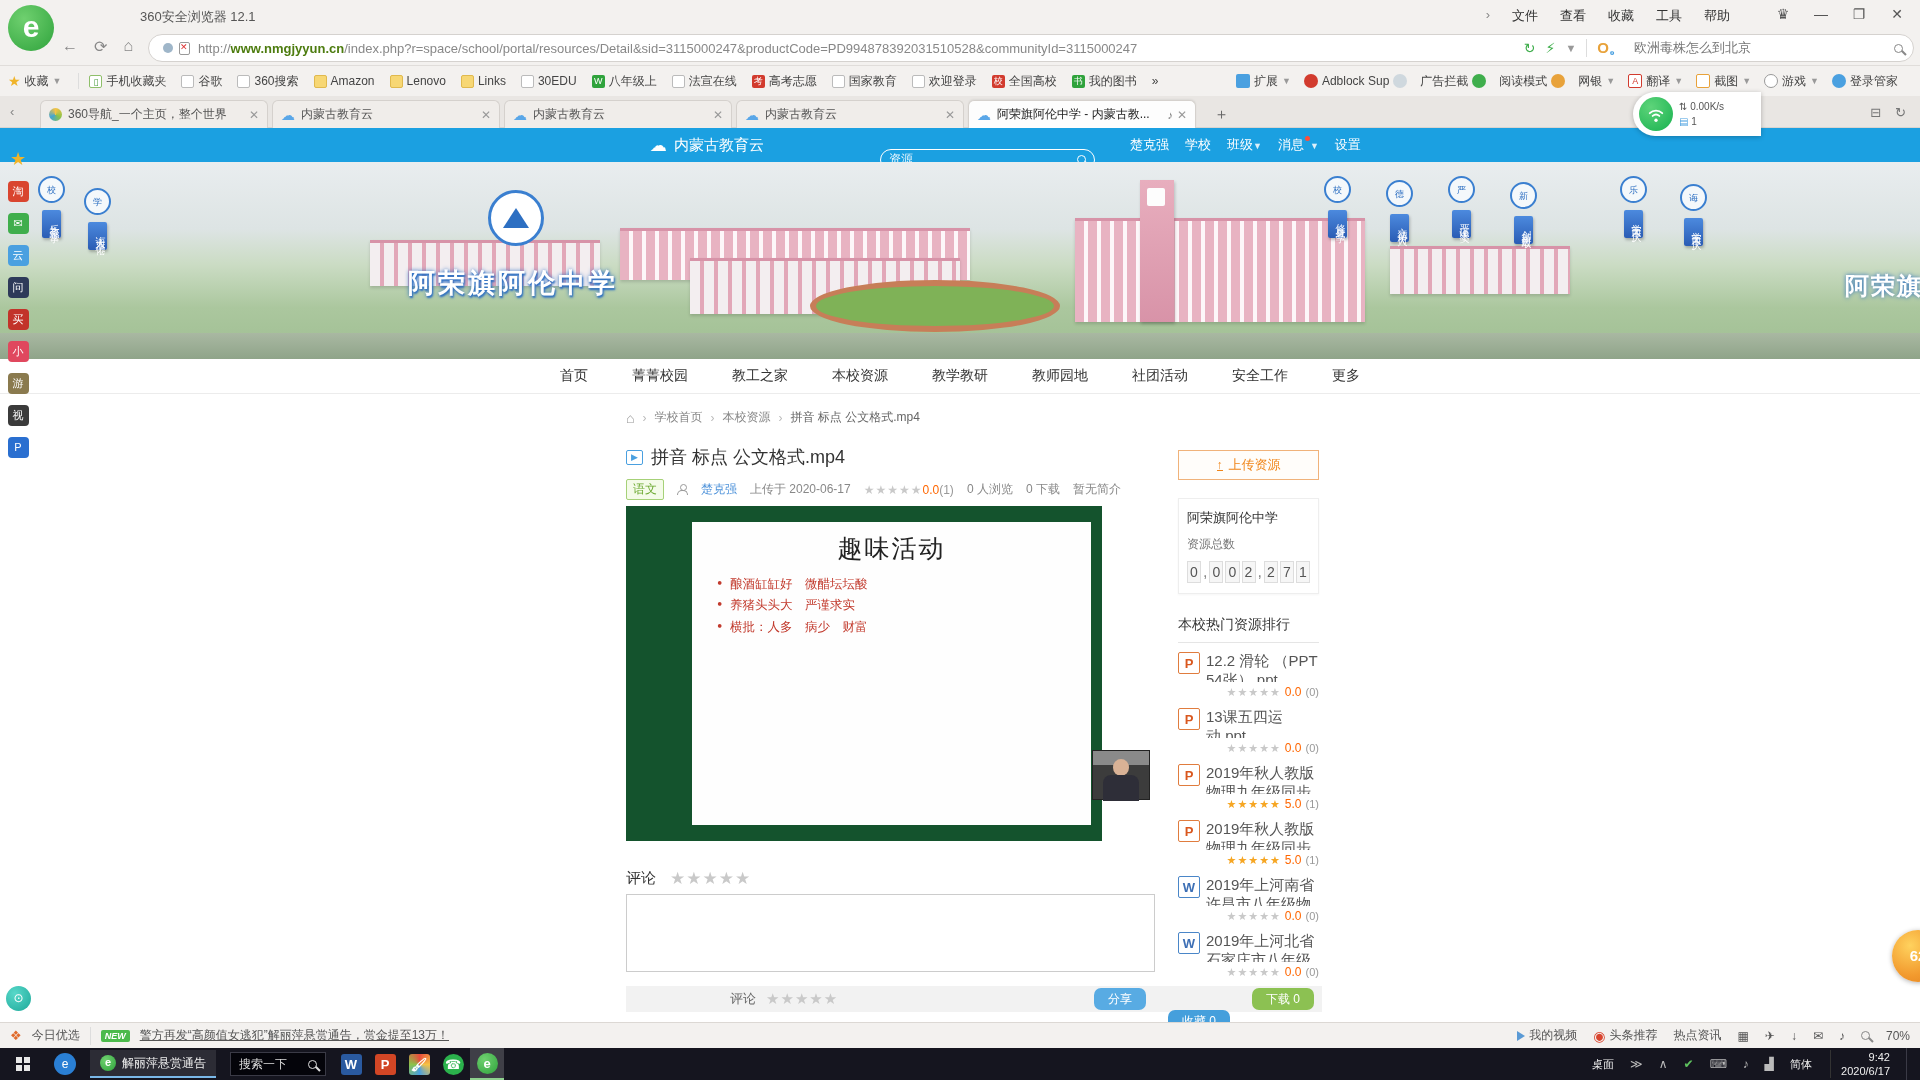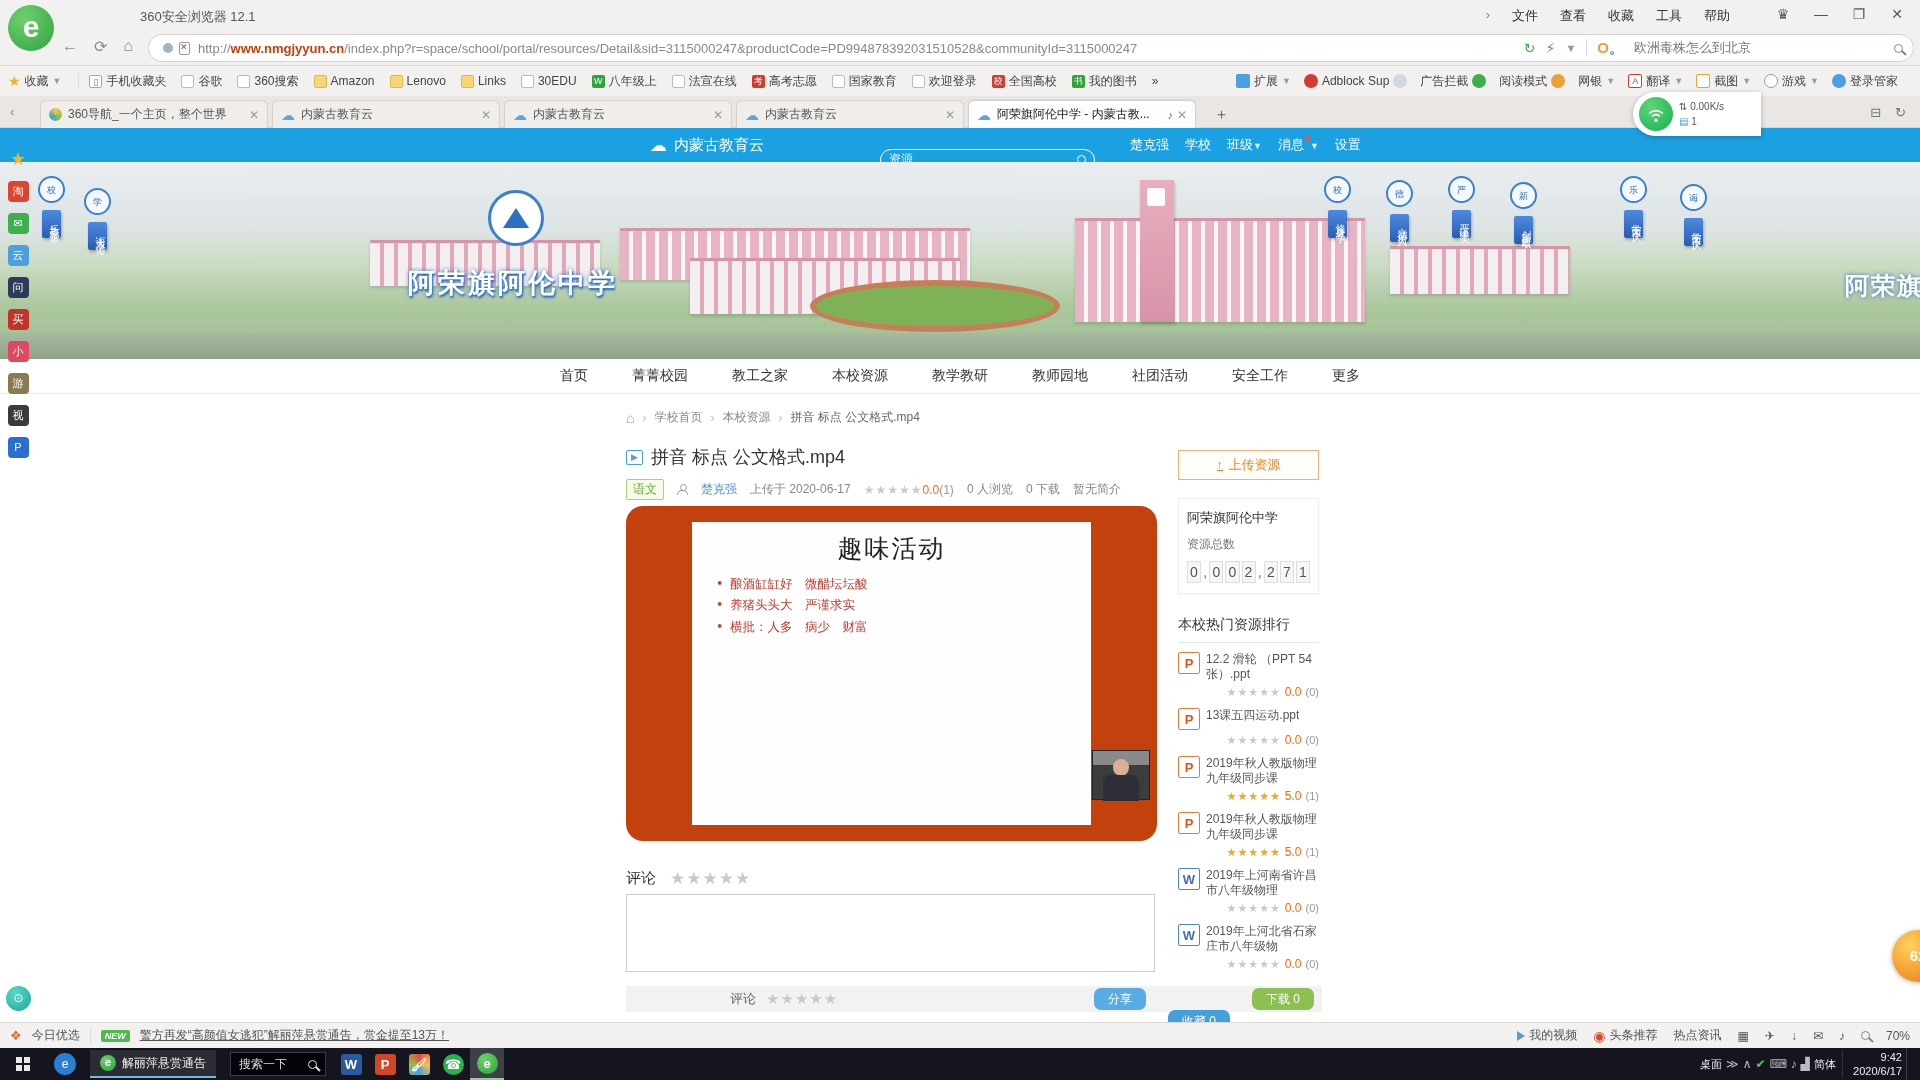--- a/index.html
+++ b/index.html
@@ -18,21 +18,21 @@
   .crown{color:#e8a33c;}
   
   .urlbar{position:absolute;top:30px;left:0;width:1920px;height:36px;background:#f3f1ef;border-bottom:1px solid #e0ddda;}
   .navbtns{position:absolute;left:62px;top:7px;display:flex;gap:16px;font-size:16px;color:#888;}
   .urlfield{position:absolute;left:148px;top:4px;width:1766px;height:28px;background:#fff;
     border:1px solid #d5d2cf;border-radius:14px;display:flex;align-items:center;padding:0 10px;}
   .dot-ic{width:10px;height:10px;border-radius:50%;background:#9fb6c9;margin:0 6px 0 4px;}
   .lock-ic{width:11px;height:13px;border:1.5px solid #999;border-radius:2px;position:relative;margin-right:8px;}
   .lock-ic::after{content:"✕";position:absolute;color:#d33;font-size:9px;left:0px;top:-1px;font-weight:bold;}
   .urltext{font-size:13px;color:#888;white-space:nowrap;overflow:hidden;flex:0 1 auto;}
-  .urltext b{color:#c2410c;font-weight:bold;}
+  .urltext b{color:#4d7c0f;font-weight:bold;}
   .url-right{margin-left:auto;display:flex;align-items:center;gap:10px;}
   .gr{color:#3fae4c;font-size:14px;}
   .vsep{width:1px;height:18px;background:#ddd;}
   .chevdn{color:#999;font-size:11px;}
   .s-logo{font-weight:bold;color:#e8a23a;font-size:15px;}
   .s-logo i{color:#4aa0e0;font-style:normal;}
   .s-query{font-size:13px;color:#777;width:250px;}
   .mag{width:9px;height:9px;border:1.6px solid #888;border-radius:50%;position:relative;display:inline-block;}
   .mag::after{content:"";position:absolute;width:6px;height:1.6px;background:#888;transform:rotate(45deg);right:-5px;bottom:-2px;}
   
@@ -114,21 +114,21 @@
   .person{width:11px;height:11px;position:relative;display:inline-block;}
   .person::before{content:"";position:absolute;top:0;left:3px;width:5px;height:5px;border-radius:50%;border:1px solid #999;}
   .person::after{content:"";position:absolute;bottom:0;left:0;width:9px;height:4px;border:1px solid #999;border-bottom:none;border-radius:5px 5px 0 0;}
   .link-blue{color:#4a90d9;}
   .stars{letter-spacing:1px;}
   .stars.gray{color:#c9c9c9;}
   .stars.gold{color:#f6a623;}
   .rate-num{color:#f60;}
   .rate-cnt{color:#999;}
   
-  .player{position:absolute;top:378px;left:626px;width:531px;height:335px;background:#c2410c;border-radius:17px;}
+  .player{position:absolute;top:378px;left:626px;width:476px;height:335px;background:#14532d;}
   .slide{position:absolute;left:66px;top:16px;width:399px;height:303px;background:#fefefe;padding:10px 22px 8px;
     font-family:"DejaVu Serif","Liberation Serif",serif;color:#222;}
   .slide h1{font-size:25px;font-weight:normal;text-align:center;letter-spacing:2px;margin-bottom:8px;}
   .slide ul{list-style:none;}
   .slide li{font-size:12.5px;line-height:1.42;padding-left:16px;position:relative;margin-bottom:2px;}
   .slide li::before{content:"•";position:absolute;left:2px;top:0;}
   .slide li.red{color:#c23b2e;line-height:1.7;margin-bottom:0;}
   .webcam{position:absolute;left:466px;top:244px;width:58px;height:50px;background:linear-gradient(180deg,#8a8a8a 30%,#3c3c3c 30%);border:1px solid #222;}
   .webcam .head{position:absolute;left:20px;top:8px;width:16px;height:17px;border-radius:50%;background:#d9b296;}
   .webcam .body{position:absolute;left:10px;top:24px;width:36px;height:26px;border-radius:8px 8px 0 0;background:#2e2e38;}
@@ -156,21 +156,21 @@
   .digits{display:flex;align-items:center;gap:2px;margin-top:8px;}
   .digits span{width:15px;height:22px;background:#f6f6f6;border:1px solid #ddd;color:#555;font-size:14px;
     text-align:center;line-height:21px;}
   .digits i{font-style:normal;color:#888;}
   .hot-title{margin-top:22px;font-size:14px;color:#333;padding-bottom:8px;border-bottom:1px solid #e5e5e5;}
   .hot-item{margin-top:9px;}
   .hot-item .row{display:flex;gap:6px;}
   .fbadge{flex:0 0 22px;width:22px;height:22px;border-radius:2px;font-weight:bold;font-size:13px;text-align:center;line-height:21px;background:#fff;}
   .fbadge.ppt{border:1px solid #e07c3e;color:#d9571e;}
   .fbadge.doc{border:1px solid #4a86c8;color:#3d6fb5;}
-  .hot-item .nm{font-size:12px;color:#555;line-height:1.25;max-height:30px;overflow:hidden;}
+  .hot-item .nm{font-size:15px;color:#555;line-height:1.25;max-height:30px;overflow:hidden;}
   .hot-item .rt{display:flex;justify-content:flex-end;align-items:center;gap:4px;font-size:11px;margin-top:3px;}
   .hot-item .rt .rate-num{font-size:12px;}
   
   .speedw{position:absolute;left:1633px;top:92px;width:128px;height:44px;background:#fff;border-radius:22px 0 0 22px;
     box-shadow:0 1px 5px rgba(0,0,0,.25);display:flex;align-items:center;padding:0 6px;gap:6px;z-index:60;}
   .speedw .wc{width:34px;height:34px;border-radius:50%;background:radial-gradient(circle at 35% 30%,#5ed47a,#17b14f);
     display:flex;align-items:center;justify-content:center;}
   .speedw .txt{font-size:10px;color:#555;line-height:1.5;}
   .speedw .txt .fi{color:#4aa0e0;}
   .ball62{position:absolute;left:1892px;top:930px;width:52px;height:52px;border-radius:50%;z-index:60;
@@ -203,21 +203,21 @@
     gap:6px;padding:0 10px;margin:0 6px;font-size:12px;color:#eee;max-width:200px;white-space:nowrap;}
   .mini-e{width:16px;height:16px;border-radius:50%;background:radial-gradient(circle at 35% 30%,#6fd06f,#2fa33c);
     color:#fff;font-size:11px;font-weight:bold;text-align:center;line-height:15px;}
   .tb-search{height:24px;width:96px;background:#04040a;border:1px solid #3a3a46;display:flex;align-items:center;
     justify-content:space-between;padding:0 8px;font-size:12px;color:#ddd;margin:0 8px;}
   .tb-search .mag{border-color:#ddd;}
   .tb-search .mag::after{background:#ddd;}
   .tb-app{width:34px;height:32px;display:flex;align-items:center;justify-content:center;}
   .sq{width:21px;height:21px;border-radius:3px;color:#fff;font-weight:bold;font-size:13px;text-align:center;line-height:21px;}
   .tb-app.active{background:rgba(255,255,255,.18);border-bottom:2px solid #8ed08e;}
-  .tray{margin-left:auto;display:flex;align-items:center;gap:4px;padding-right:8px;font-size:11px;}
+  .tray{margin-left:auto;display:flex;align-items:center;gap:16px;padding-right:8px;font-size:11px;}
   .tray .g{color:#bbb;font-size:12px;}
   .tray .shield{color:#5fc35f;}
   .timebox{text-align:right;line-height:1.3;font-size:11px;border-left:1px solid #333;padding-left:10px;margin-left:2px;}
   .showdesk{width:6px;height:32px;border-left:1px solid #3a3a46;}
 </style>
 </head>
 <body>
 
 <div class="titlebar">
   <div class="applogo">e</div>

